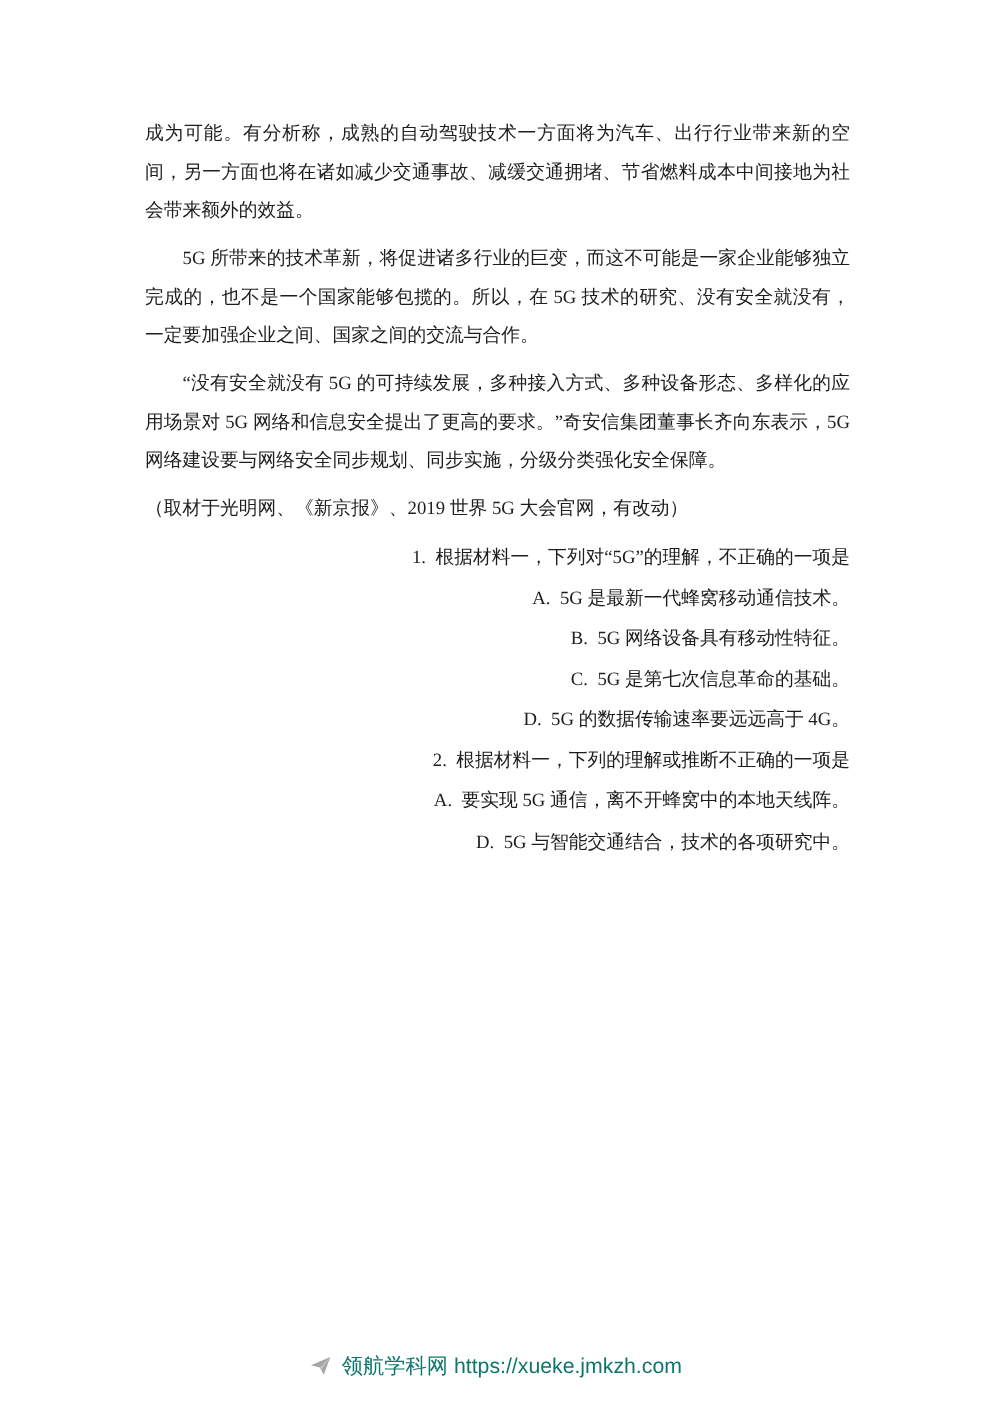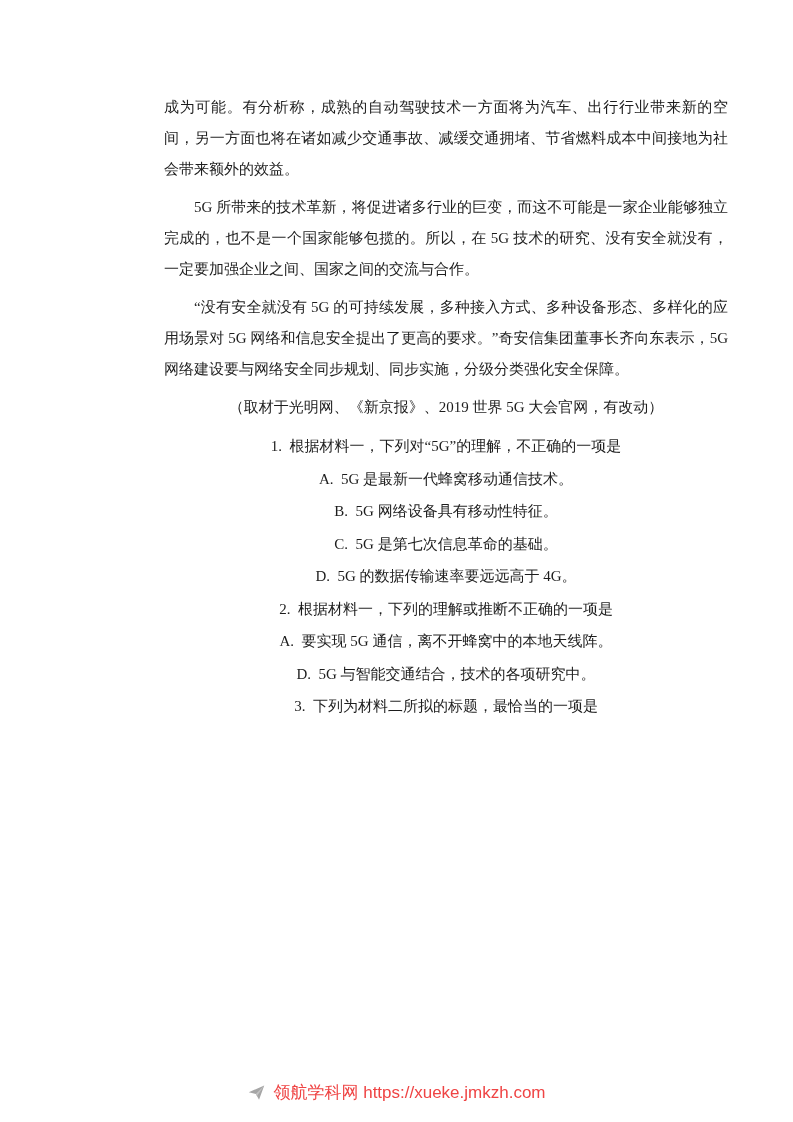--- a/index.html
+++ b/index.html
@@ -14,49 +14,48 @@
     position: relative;
     width: 793px; height: 1122px;
     background: #ffffff;
     overflow: hidden;
   }
   .content {
     position: absolute;
     top: 92px; left: 116px;
     width: 564px;
     font-size: 15px;
-    margin-left: 48px;
   }
   .para {
     margin: 0 0 7px 0;
     line-height: 31px;
     text-align: justify;
     text-indent: 2em;
   }
   .para.no-indent { text-indent: 0; }
   .attribution {
     margin: 0 0 7px 0;
     line-height: 31px;
-    text-align: center;
+    text-align: left;
   }
   .questions { margin-top: 2px; }
   .qline {
     margin: 0;
     line-height: 32.5px;
     white-space: pre-wrap;
-    text-align: center;
+    text-align: right;
   }
   .watermark {
     position: absolute;
     left: 0; right: 0; bottom: 18px;
     display: flex;
     justify-content: center;
     align-items: center;
     gap: 7px;
-    color: #ef4444;
+    color: #0f766e;
     font-size: 17px;
     font-family: "Liberation Sans", "DejaVu Sans", sans-serif;
   }
   .watermark .logo { display: inline-flex; align-items: center; }
 </style>
 </head>
 <body>
 
 <div class="page">
 
@@ -72,21 +71,20 @@
       <p class="qline">1.  根据材料一，下列对“5G”的理解，不正确的一项是</p>
       <p class="qline">A.  5G 是最新一代蜂窝移动通信技术。</p>
       <p class="qline">B.  5G 网络设备具有移动性特征。</p>
       <p class="qline">C.  5G 是第七次信息革命的基础。</p>
       <p class="qline">D.  5G 的数据传输速率要远远高于 4G。</p>
 
       <p class="qline">2.  根据材料一，下列的理解或推断不正确的一项是</p>
       <p class="qline">A.  要实现 5G 通信，离不开蜂窝中的本地天线阵。</p>
       <p class="qline">D.  5G 与智能交通结合，技术的各项研究中。</p>
 
-      <p class="qline">3.  下列为材料二所拟的标题，最恰当的一项是</p>
     </div>
 
   </div>
 
   <div class="watermark">
     <span class="logo">
       <svg width="19" height="19" viewBox="0 0 24 24" aria-hidden="true">
         <path fill="#a6a6a6" d="M2.2 11.6 L21.8 3.2 L15.2 21.2 L11.2 13.9 Z"></path>
         <path fill="#c4c4c4" d="M11.2 13.9 L21.8 3.2 L12.6 16.4 Z"></path>
       </svg>

